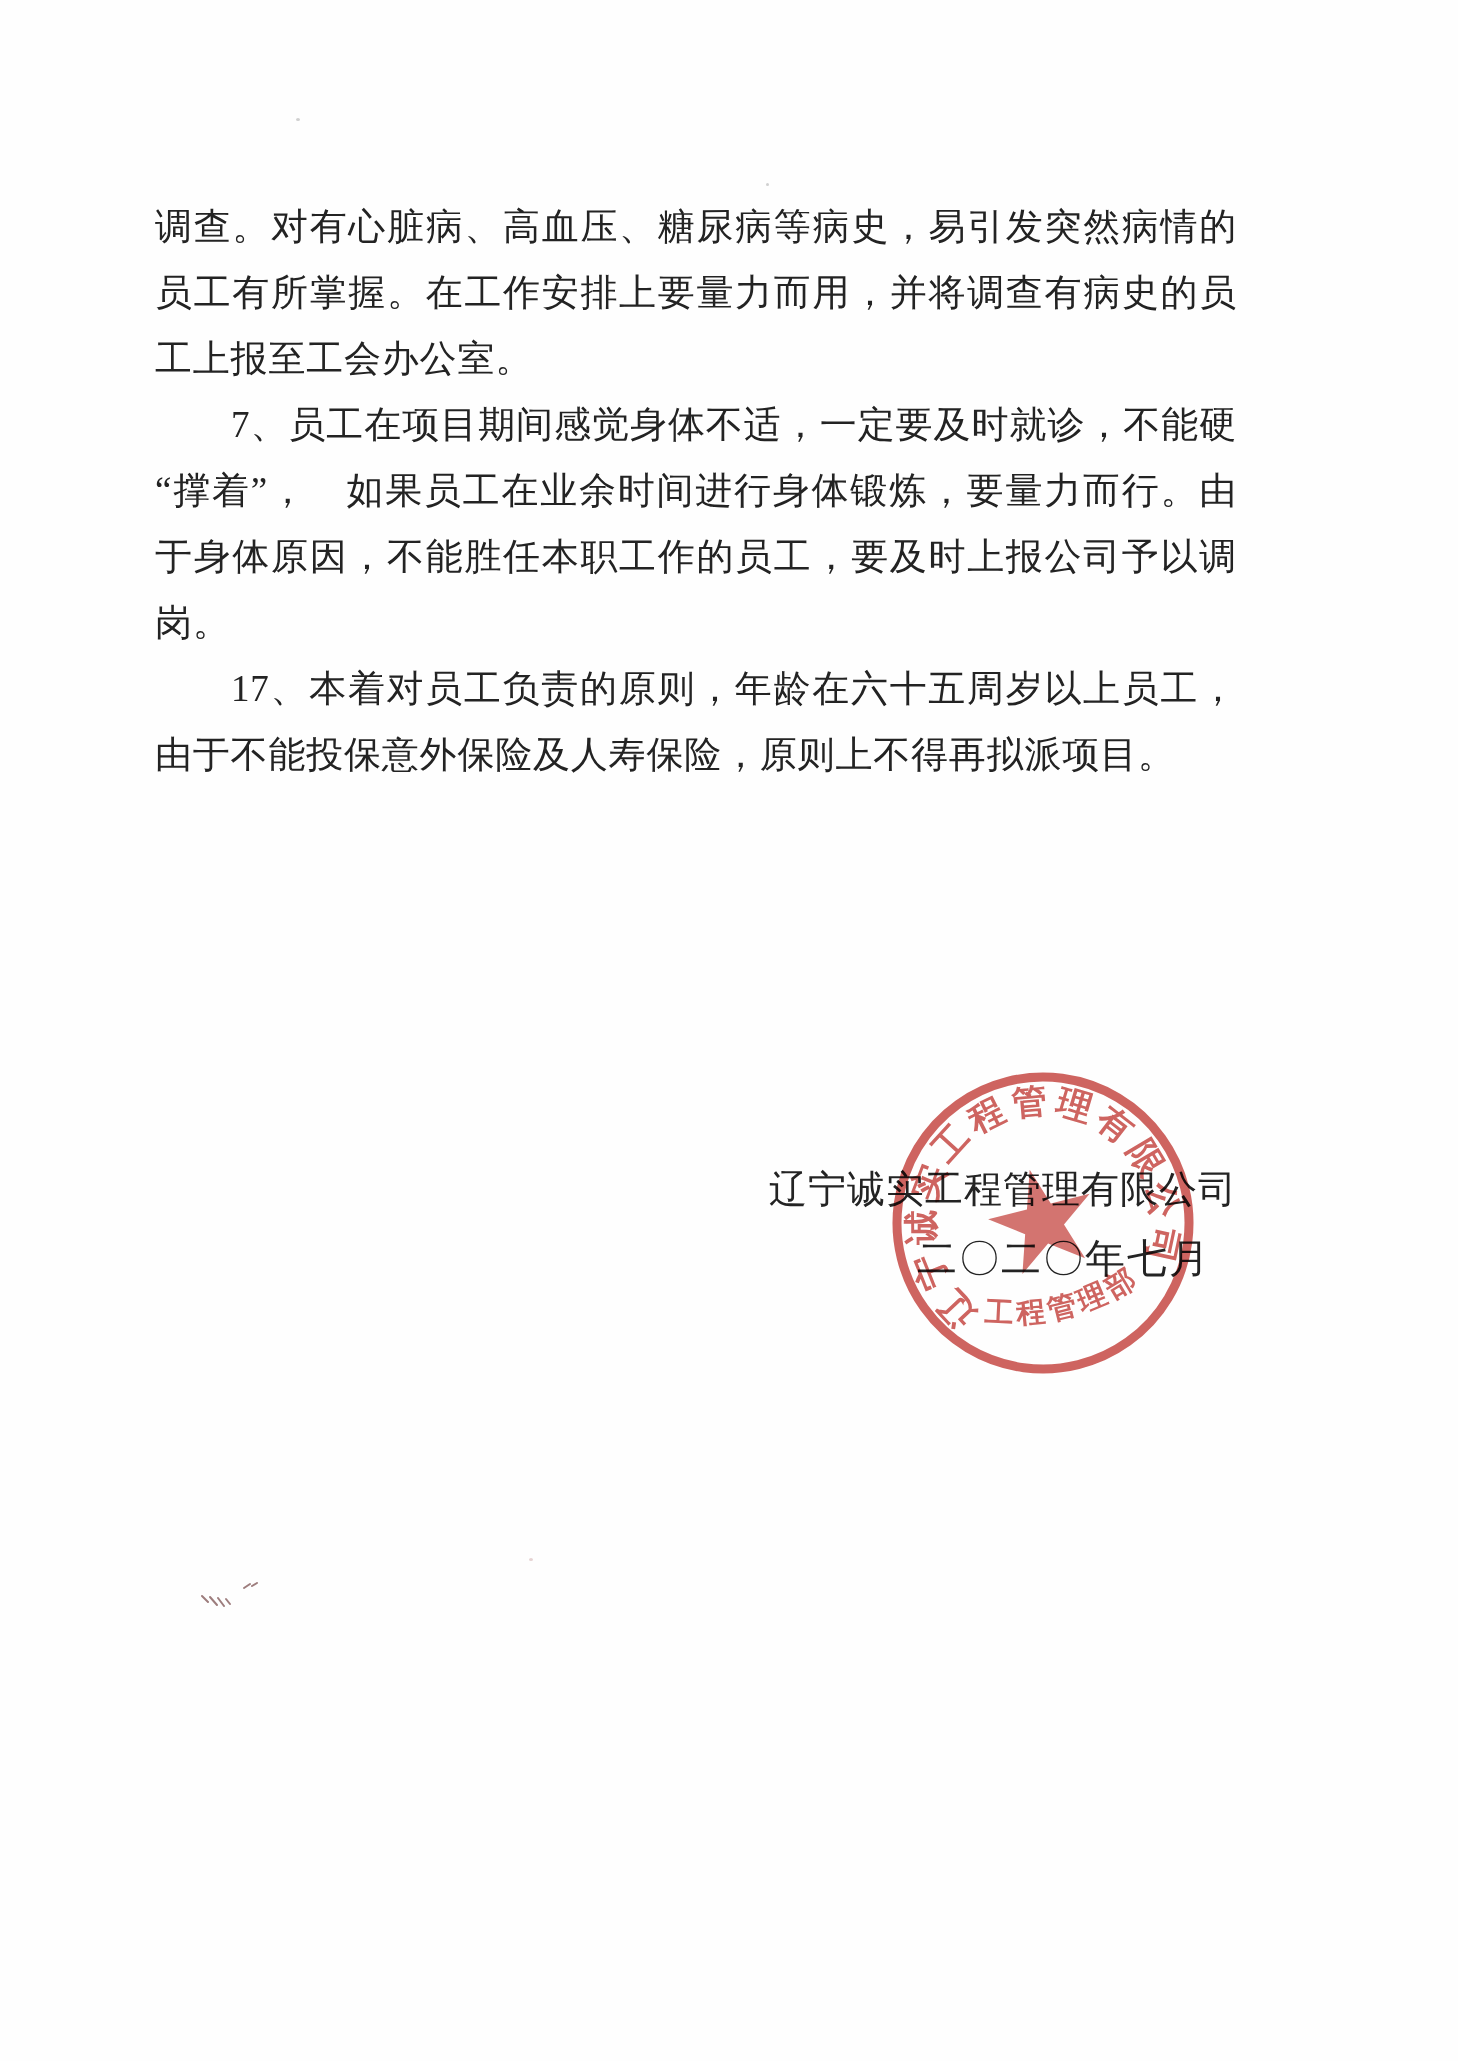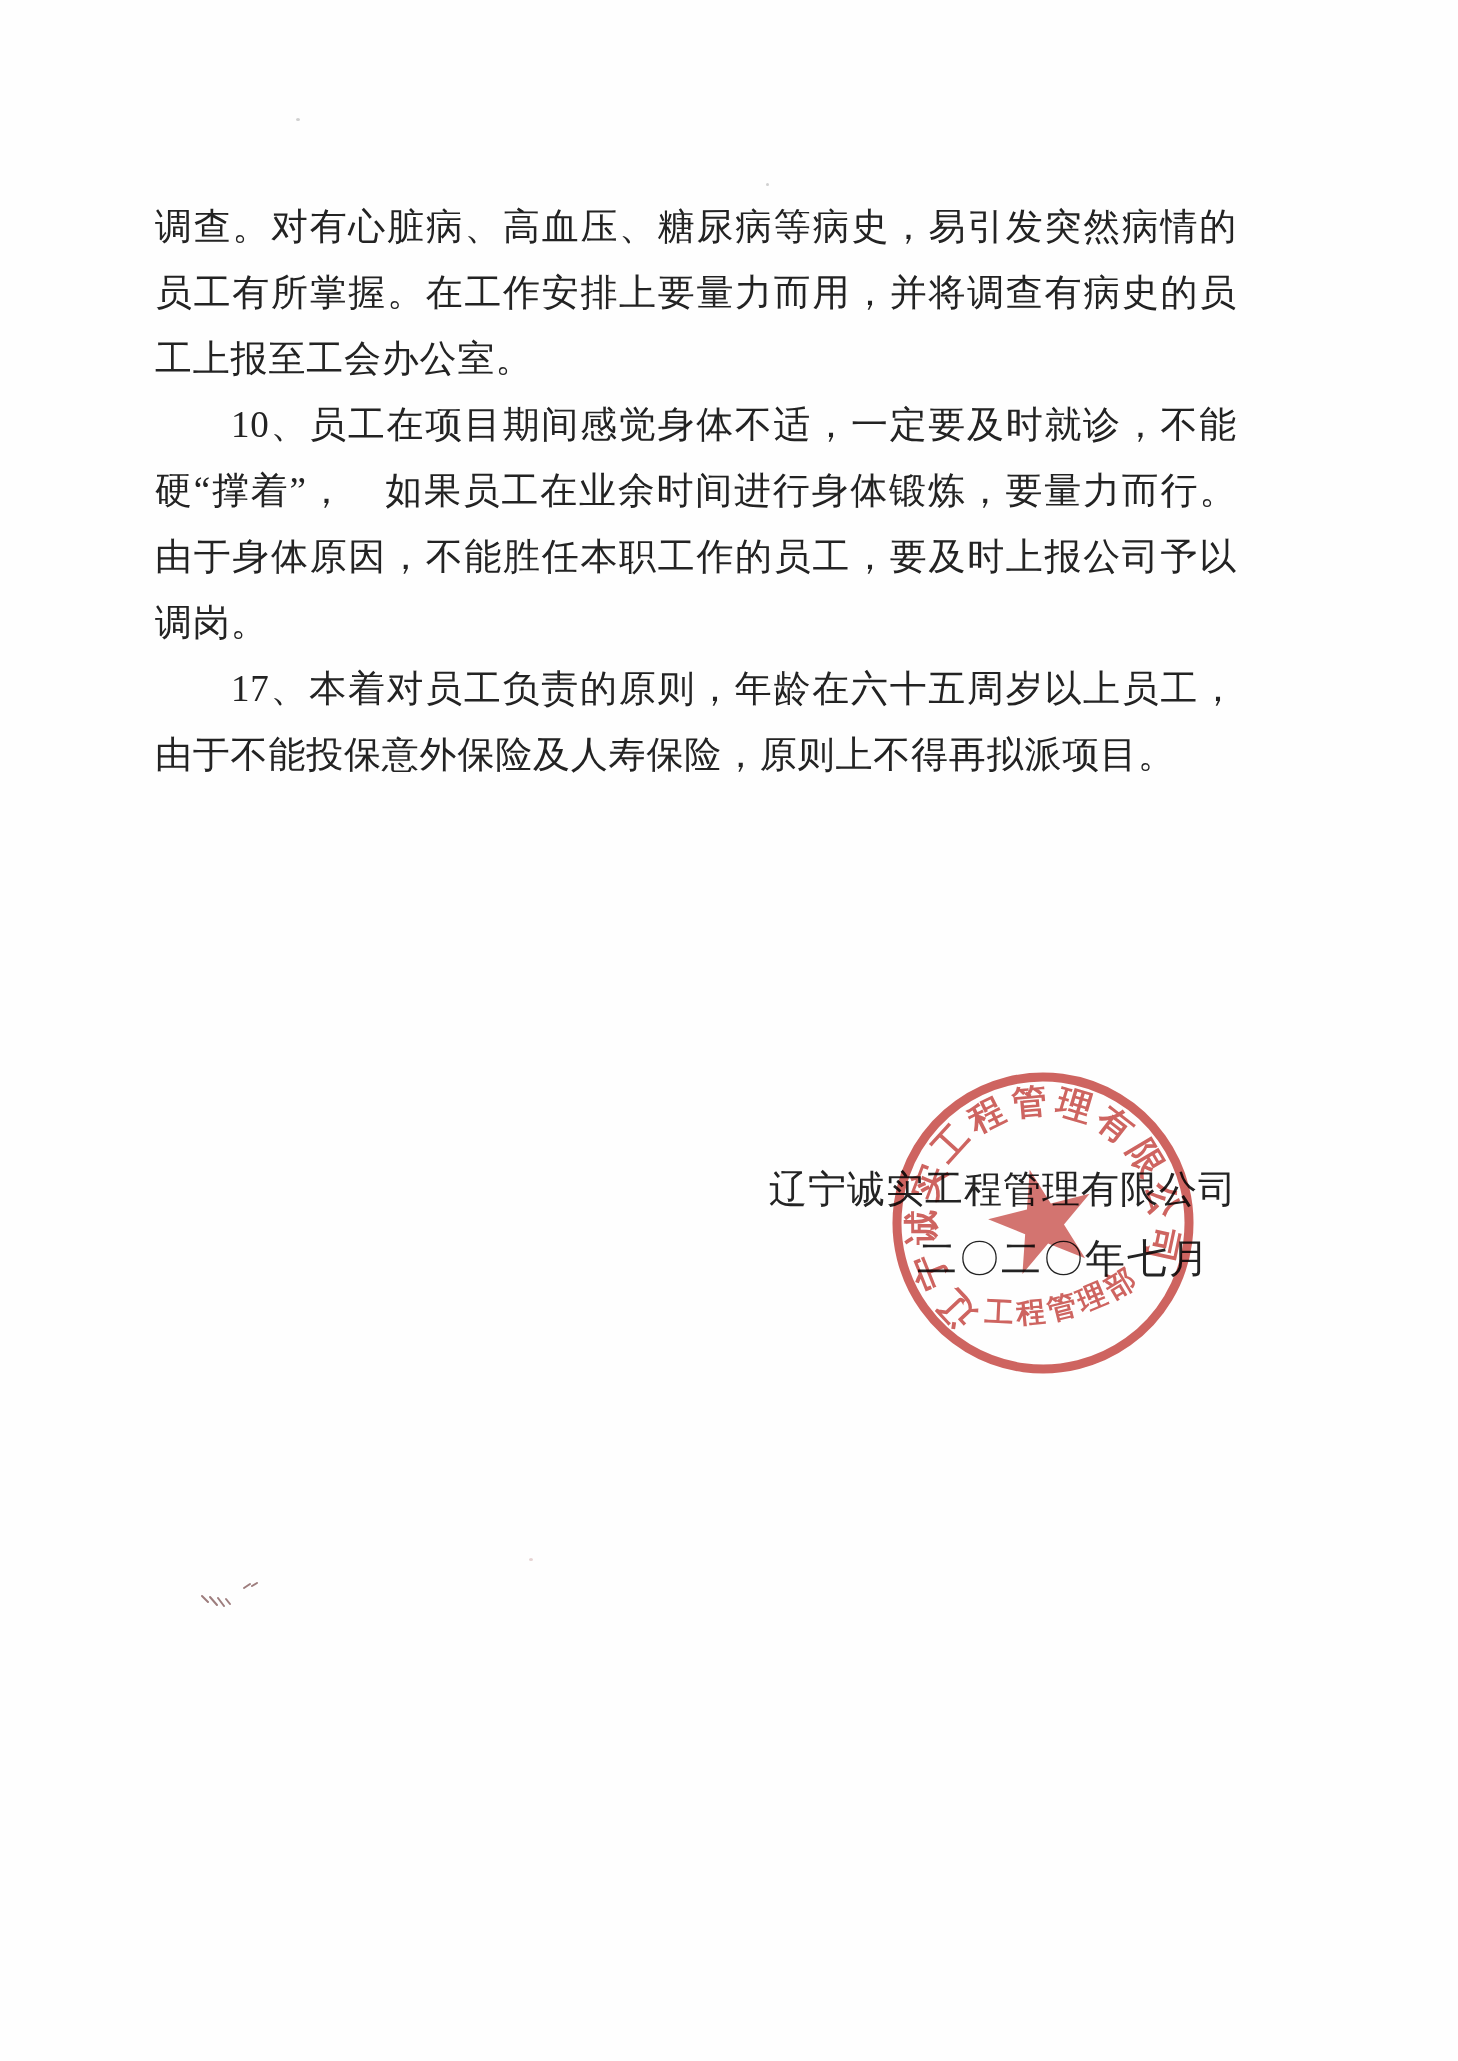--- a/index.html
+++ b/index.html
@@ -79,21 +79,21 @@
     opacity: 0.75;
   }
 </style>
 </head>
 <body>
 
 <div class="page">
 
   <div class="doc-body">
       <p>调查。对有心脏病、高血压、糖尿病等病史，易引发突然病情的员工有所掌握。在工作安排上要量力而用，并将调查有病史的员工上报至工会办公室。</p>
-      <p class="indent">10、员工在项目期间感觉身体不适，一定要及时就诊，不能硬“撑着”，　如果员工在业余时间进行身体锻炼，要量力而行。由于身体原因，不能胜任本职工作的员工，要及时上报公司予以调岗。</p>
+      <p class="indent">7、员工在项目期间感觉身体不适，一定要及时就诊，不能硬“撑着”，　如果员工在业余时间进行身体锻炼，要量力而行。由于身体原因，不能胜任本职工作的员工，要及时上报公司予以调岗。</p>
       <p class="indent">17、本着对员工负责的原则，年龄在六十五周岁以上员工，由于不能投保意外保险及人寿保险，原则上不得再拟派项目。</p>
     </div>
 
   <div class="signature">
     <div class="sig-company">辽宁诚实工程管理有限公司</div>
     <div class="sig-date">二〇二〇年七月</div>
   </div>
 
   <svg class="stamp" viewBox="0 0 320 320" xmlns="http://www.w3.org/2000/svg">
     <defs>

